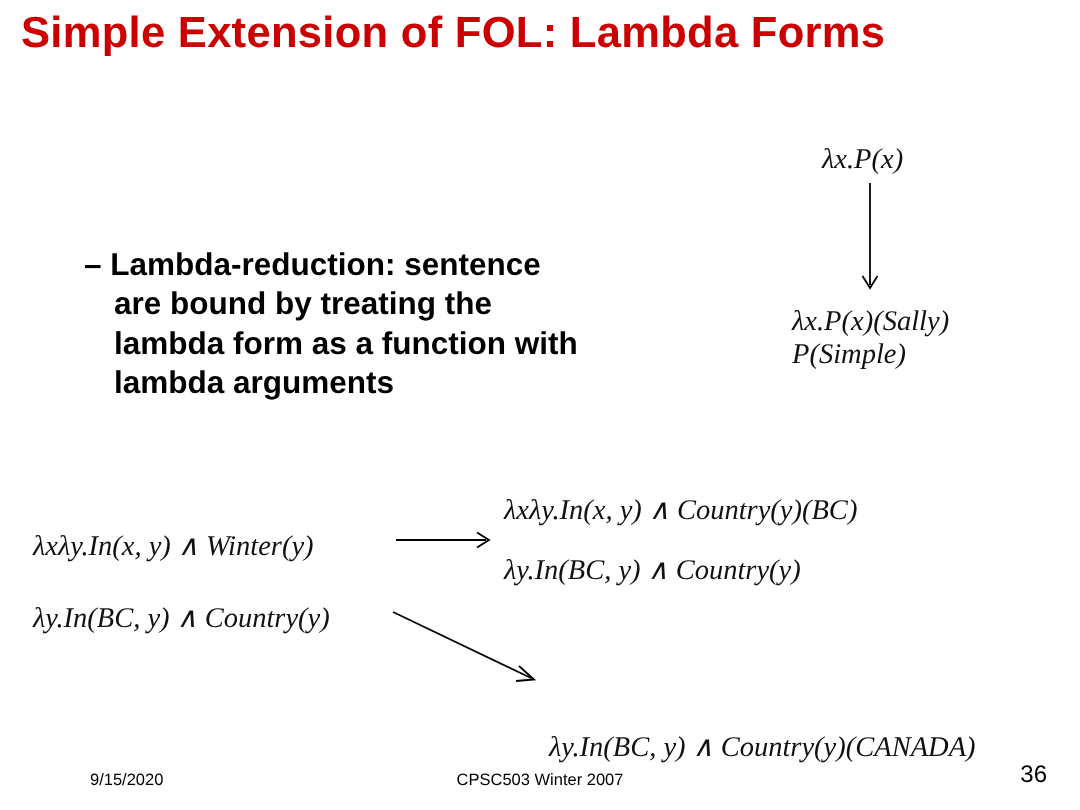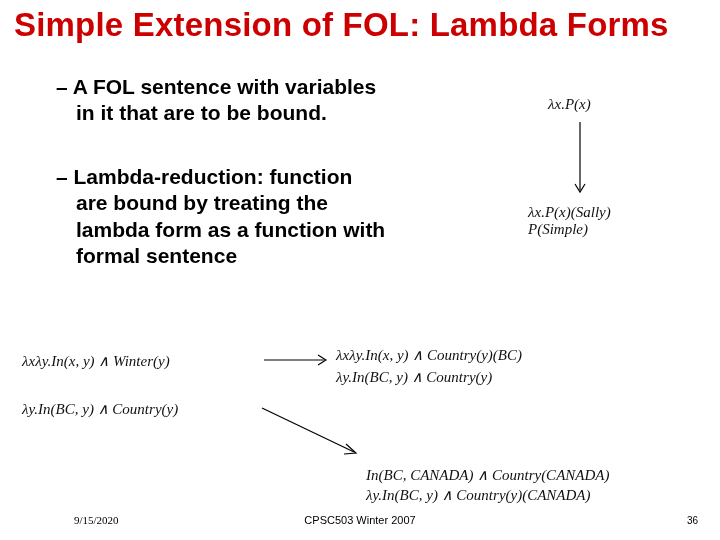--- a/index.html
+++ b/index.html
@@ -14,82 +14,78 @@
   }
   .slide {
     position: relative;
     width: 720px;
     height: 540px;
   }
   .title {
     position: absolute;
     top: 6px;
     left: 14px;
-    font-size: 33px;
+    font-size: 29px;
     font-weight: bold;
     color: #cc0000;
     letter-spacing: 0.2px;
   }
   .bullet {
     position: absolute;
     font-weight: bold;
     font-size: 21px;
     line-height: 1.25;
   }
   .math {
     font-family: "Times New Roman", Times, serif;
     font-style: italic;
-    font-size: 15px;
+    font-size: 19px;
     color: #111;
     white-space: nowrap;
   }
   .arrow-svg { position: absolute; }
   .footer-date {
     position: absolute;
     bottom: 14px;
-    left: 74px;
-    font-family: Liberation Serif, serif;
+    left: 60px;
+    font-family: Liberation Sans, sans-serif;
     font-size: 11px;
     color: #000;
   }
   .footer-center {
     position: absolute;
     bottom: 14px;
     left: 50%;
     transform: translateX(-50%);
     font-family: Arial, Helvetica, sans-serif;
     font-size: 11px;
     color: #000;
   }
   .footer-page {
     position: absolute;
     bottom: 14px;
     right: 22px;
     font-family: Arial, Helvetica, sans-serif;
-    font-size: 10px;
+    font-size: 16px;
     color: #000;
   }
 </style>
 </head>
 <body>
 
 <div class="slide">
 
   <div class="title">Simple Extension of FOL: Lambda Forms</div>
 
-  <div class="bullet" style="top:74px; left:56px; width:420px;">
-    <span>– A FOL sentence with variables</span><br>
-    <span style="padding-left:20px;">in it that are to be bound.</span>
-  </div>
 
   <div class="bullet" style="top:164px; left:56px; width:420px;">
-    <span>– Lambda-reduction: function</span><br>
+    <span>– Lambda-reduction: sentence</span><br>
     <span style="padding-left:20px;">are bound by treating the</span><br>
     <span style="padding-left:20px;margin-top:29px;">lambda form as a function with</span><br>
-    <span style="padding-left:20px;">formal sentence</span>
+    <span style="padding-left:20px;">lambda arguments</span>
   </div>
 
   <div class="math" style="position:absolute; top:96px; left:548px;">λx.P(x)</div>
 
   <svg class="arrow-svg" style="top:120px; left:570px;" width="20" height="80">
     <line x1="10" y1="2" x2="10" y2="70" stroke="#000" stroke-width="1.2"></line>
     <polyline points="5,64 10,72 15,64" fill="none" stroke="#000" stroke-width="1.2"></polyline>
   </svg>
 
   <div style="position:absolute; top:204px; left:528px;">
@@ -98,28 +94,27 @@
   </div>
 
   <div class="math" style="position:absolute; top:352px; left:22px;">λxλy.In(x, y) ∧ Winter(y)</div>
   <div class="math" style="position:absolute; top:400px; left:22px;">λy.In(BC, y) ∧ Country(y)</div>
 
   <svg class="arrow-svg" style="top:350px; left:262px;" width="72" height="20">
     <line x1="2" y1="10" x2="62" y2="10" stroke="#000" stroke-width="1.2"></line>
     <polyline points="56,5 64,10 56,15" fill="none" stroke="#000" stroke-width="1.2"></polyline>
   </svg>
 
-  <div class="math" style="position:absolute; top:346px; left:336px;">λxλy.In(x, y) ∧ Country(y)(BC)</div>
+  <div class="math" style="position:absolute; top:328px; left:336px;">λxλy.In(x, y) ∧ Country(y)(BC)</div>
   <div class="math" style="position:absolute; top:368px; left:336px;">λy.In(BC, y) ∧ Country(y)</div>
 
   <svg class="arrow-svg" style="top:396px; left:258px;" width="110" height="70">
     <line x1="4" y1="12" x2="96" y2="56" stroke="#000" stroke-width="1.2"></line>
     <polyline points="88,48 98,57 86,58" fill="none" stroke="#000" stroke-width="1.2"></polyline>
   </svg>
 
   <div class="math" style="position:absolute; top:442px; left:366px;margin-top:44px;">λy.In(BC, y) ∧ Country(y)(CANADA)</div>
-  <div class="math" style="position:absolute; top:466px; left:366px;">In(BC, CANADA) ∧ Country(CANADA)</div>
 
   <div class="footer-date">9/15/2020</div>
   <div class="footer-center">CPSC503 Winter 2007</div>
   <div class="footer-page">36</div>
 
 </div>
 
 </body></html>

